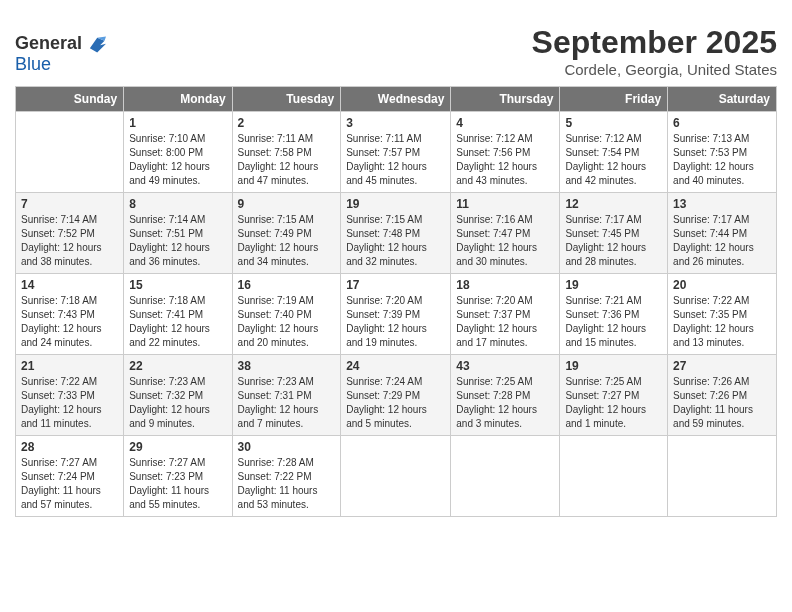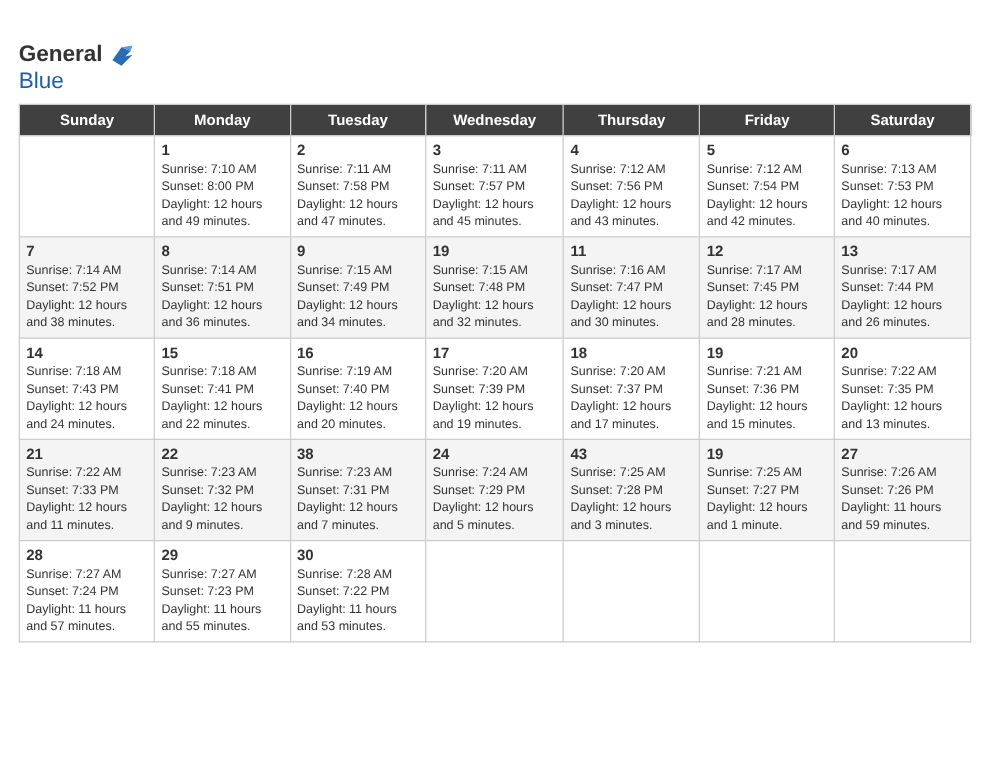--- a/index.html
+++ b/index.html
@@ -53,23 +53,23 @@
     .location {
       font-size: 15px;
       color: #555;
     }
     .calendar {
       width: 100%;
       border-collapse: collapse;
       font-size: 11px;
     }
     .calendar th {
-      background-color: #404040;
+      background-color: #737373;
       color: #fff;
-      text-align: center;
+      text-align: right;
       padding: 5px 6px;
       font-size: 12px;
       border: 1px solid #ccc;
     }
     .calendar td {
       border: 1px solid #ccc;
       vertical-align: top;
       padding: 4px 5px;
       width: 113px;
       height: 80px;
@@ -102,20 +102,24 @@
   <div class="logo">
     <div class="logo-text">
       <span class="logo-general">General</span>
       <svg class="logo-bird" viewBox="0 0 30 30">
         <polygon points="8,22 18,8 28,12 22,18 30,16 18,28" fill="#2a6db5"></polygon>
         <polygon points="18,8 30,6 28,12" fill="#5a9de0"></polygon>
       </svg>
     </div>
     <span class="logo-blue">Blue</span>
   </div>
+  <div class="title-area">
+    <div class="month-title">September 2025</div>
+    <div class="location">Cordele, Georgia, United States</div>
+  </div>
 </div>
 
 <table class="calendar">
   <thead>
     <tr>
     <th>Sunday</th>
         <th>Monday</th>
         <th>Tuesday</th>
         <th>Wednesday</th>
         <th>Thursday</th>

